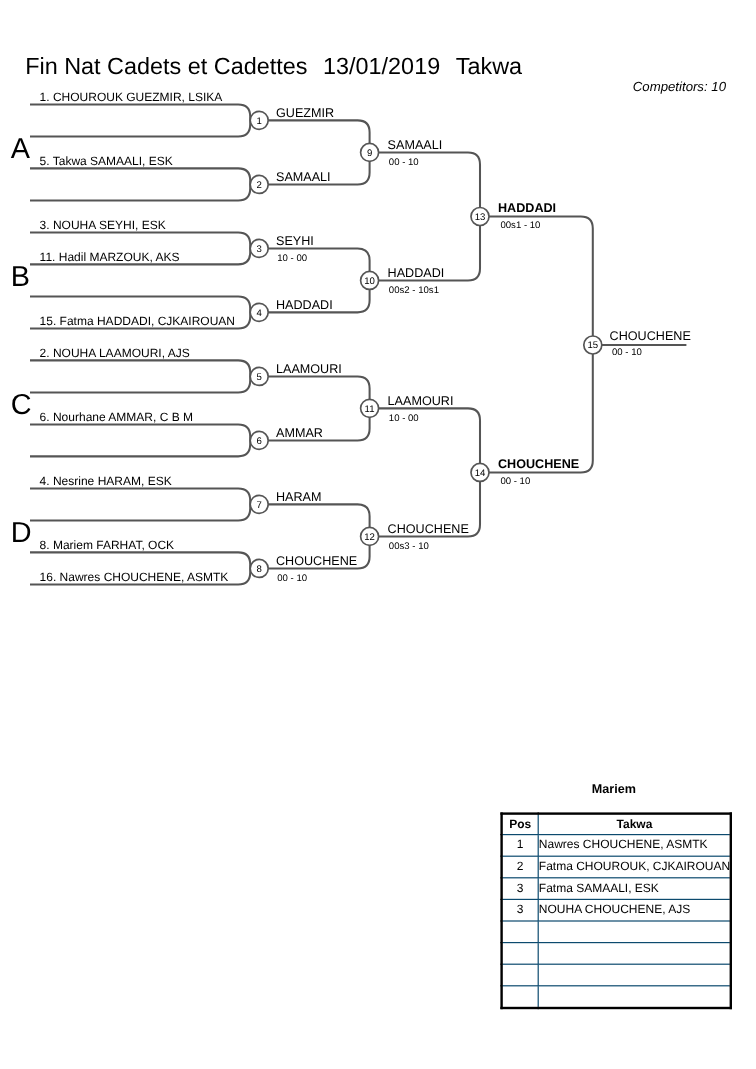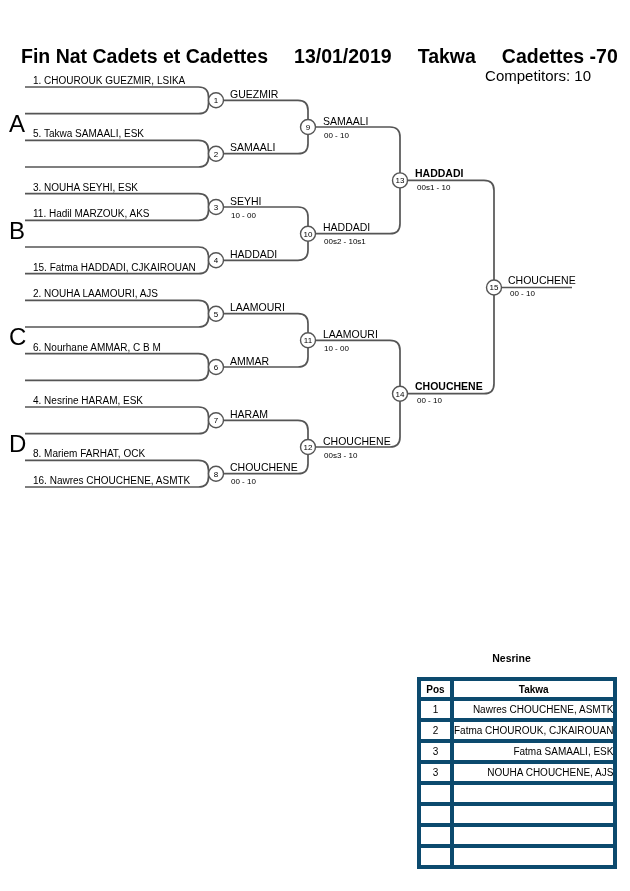--- a/index.html
+++ b/index.html
@@ -1,63 +1,62 @@
 <!DOCTYPE html>
 <html><head>
 <meta charset="utf-8">
 <style>
   html,body{margin:0;padding:0;background:#fff;}
   .page{
     position:relative;width:630px;height:891px;background:#ffffff;
     font-family:"Liberation Sans",sans-serif;color:#000;overflow:hidden;
   }
   .title-row{
-    position:absolute;left:21px;top:45px;display:flex;gap:26px;
-    font-size:19.5px;font-weight:bold;white-space:nowrap;
+    position:absolute;left:21px;top:45px;display:flex;gap:13px;
+    font-size:19.5px;font-weight:normal;white-space:nowrap;
   }
   .competitors{
-    position:absolute;top:67px;right:39px;font-size:15px;
+    position:absolute;top:67px;right:25px;font-size:11px;font-style:italic;
   }
   svg.bracket{position:absolute;left:0;top:0;}
   svg .wire{fill:none;stroke:#555555;stroke-width:1.7px;}
   svg circle.node{fill:#ffffff;stroke:#555555;stroke-width:1.4px;}
   svg text{fill:#000;}
   svg text.entry{font-size:10px;}
   svg text.winner{font-size:10.5px;}
   svg text.winner.bold{font-weight:bold;}
   svg text.score{font-size:8px;}
   svg text.mnum{font-size:8px;text-anchor:middle;}
   svg text.grp{font-size:24px;}
   .results-title{
     position:absolute;left:417px;top:652px;width:189px;text-align:center;
     font-size:10.5px;font-weight:bold;
   }
   table.results{
     position:absolute;left:417px;top:677px;border-collapse:collapse;
     border:2px solid #000;table-layout:fixed;
   }
   table.results td,table.results th{
-    border:4px solid #0c4a6e;font-size:10px;padding:0;overflow:hidden;white-space:nowrap;
+    border:1px solid #0c4a6e;font-size:10px;padding:0;overflow:hidden;white-space:nowrap;
   }
   table.results th{font-weight:bold;height:16px;text-align:center;}
   table.results td{height:17px;}
   td.pos{width:29px;text-align:center;}
   td.name,th.name{width:158px;}
-  td.name{text-align:right;padding-left:6px;}
+  td.name{text-align:left;padding-left:6px;}
 </style>
 </head>
 <body>
 
 <div class="page">
 
   <div class="title-row">
     <span>Fin Nat Cadets et Cadettes</span>
     <span>13/01/2019</span>
     <span>Takwa</span>
-    <span>Cadettes -70</span>
   </div>
 
   <div class="competitors">Competitors: 10</div>
 
   <svg class="bracket" width="630" height="560" viewBox="0 0 630 560" xmlns="http://www.w3.org/2000/svg">
 
     <path class="wire" d="
       M25,87 H198.5 Q208.5,87 208.5,97 V100.3    M25,113.7 H198.5 Q208.5,113.7 208.5,103.7 V100.3
       M25,140.3 H198.5 Q208.5,140.3 208.5,150.3 V153.7    M25,167 H198.5 Q208.5,167 208.5,157 V153.7
       M25,193.7 H198.5 Q208.5,193.7 208.5,203.7 V207    M25,220.3 H198.5 Q208.5,220.3 208.5,210.3 V207
@@ -158,21 +157,21 @@
     <circle class="node" cx="308" cy="447" r="7.5"></circle>
     <text class="mnum" x="308" y="449.8">12</text>
     <circle class="node" cx="400" cy="180.4" r="7.5"></circle>
     <text class="mnum" x="400" y="183.2">13</text>
     <circle class="node" cx="400" cy="393.7" r="7.5"></circle>
     <text class="mnum" x="400" y="396.5">14</text>
     <circle class="node" cx="494" cy="287.5" r="7.5"></circle>
     <text class="mnum" x="494" y="290.3">15</text>
   </svg>
 
-  <div class="results-title">Nesrine</div>
+  <div class="results-title">Mariem</div>
 
   <table class="results">
     <tbody>
       <tr>
         <th class="pos">Pos</th>
         <th class="name">Takwa</th>
       </tr>
       <tr>
         <td class="pos">1</td>
         <td class="name">Nawres CHOUCHENE, ASMTK</td>

